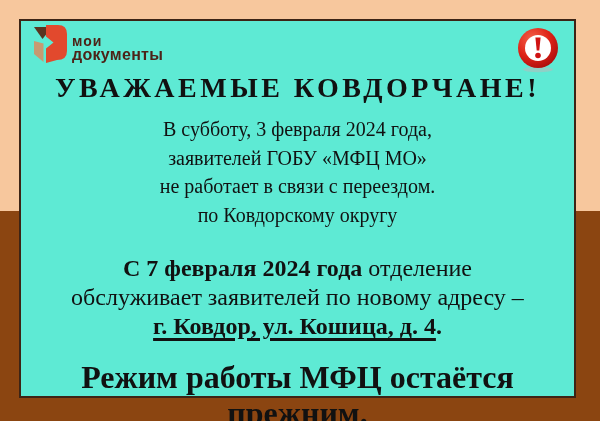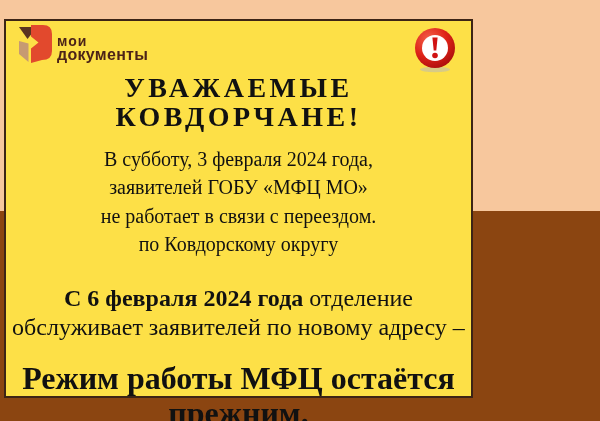--- a/index.html
+++ b/index.html
@@ -3,22 +3,22 @@
 <meta charset="utf-8">
 <style>
   html,body{margin:0;padding:0;}
   body{
     width:600px;height:421px;position:relative;overflow:hidden;
     font-family:"Liberation Serif", serif;background:#f7c79d;
   }
   .frame-top{position:absolute;left:0;top:0;width:600px;height:211px;background:#f7c79d;}
   .frame-bottom{position:absolute;left:0;top:211px;width:600px;height:210px;background:#8b4511;}
   .card{
-    position:absolute;left:4px;top:19px;width:469px;height:379px;
-    background:#fde047;border:2px solid #3d2415;box-sizing:border-box;
+    position:absolute;left:19px;top:19px;width:557px;height:379px;
+    background:#5eead4;border:2px solid #3d2415;box-sizing:border-box;
     text-align:center;color:#111111;
   }
   
   .logo{position:absolute;left:10px;top:3px;display:flex;align-items:center;gap:3px;}
   .logo-text{
     text-align:left;font-family:"Liberation Sans", sans-serif;color:#4c2318;
     line-height:1;margin-top:4px;
   }
   .logo-line1{font-weight:bold;font-size:14px;letter-spacing:1px;display:block;}
   .logo-line2{font-weight:bold;font-size:16px;display:block;margin-top:-1px;letter-spacing:0.3px;text-align:right;}
@@ -80,19 +80,20 @@
   <div class="heading">УВАЖАЕМЫЕ КОВДОРЧАНЕ!</div>
 
   <div class="p1">
     <div>В субботу, 3 февраля 2024 года,</div>
     <div>заявителей ГОБУ «МФЦ МО»</div>
     <div>не работает в связи с переездом.</div>
     <div>по Ковдорскому округу</div>
   </div>
 
   <div class="p2">
-    <div><span class="bold">С 6 февраля 2024 года</span><span> отделение</span></div>
+    <div><span class="bold">С 7 февраля 2024 года</span><span> отделение</span></div>
     <div>обслуживает заявителей по новому адресу –</div>
+    <div><span class="addr">г. Ковдор, ул. Кошица, д. 4</span><span class="bold">.</span></div>
   </div>
 
   <div class="p3">Режим работы МФЦ остаётся прежним.</div>
 
 </div>
 
 </body></html>

